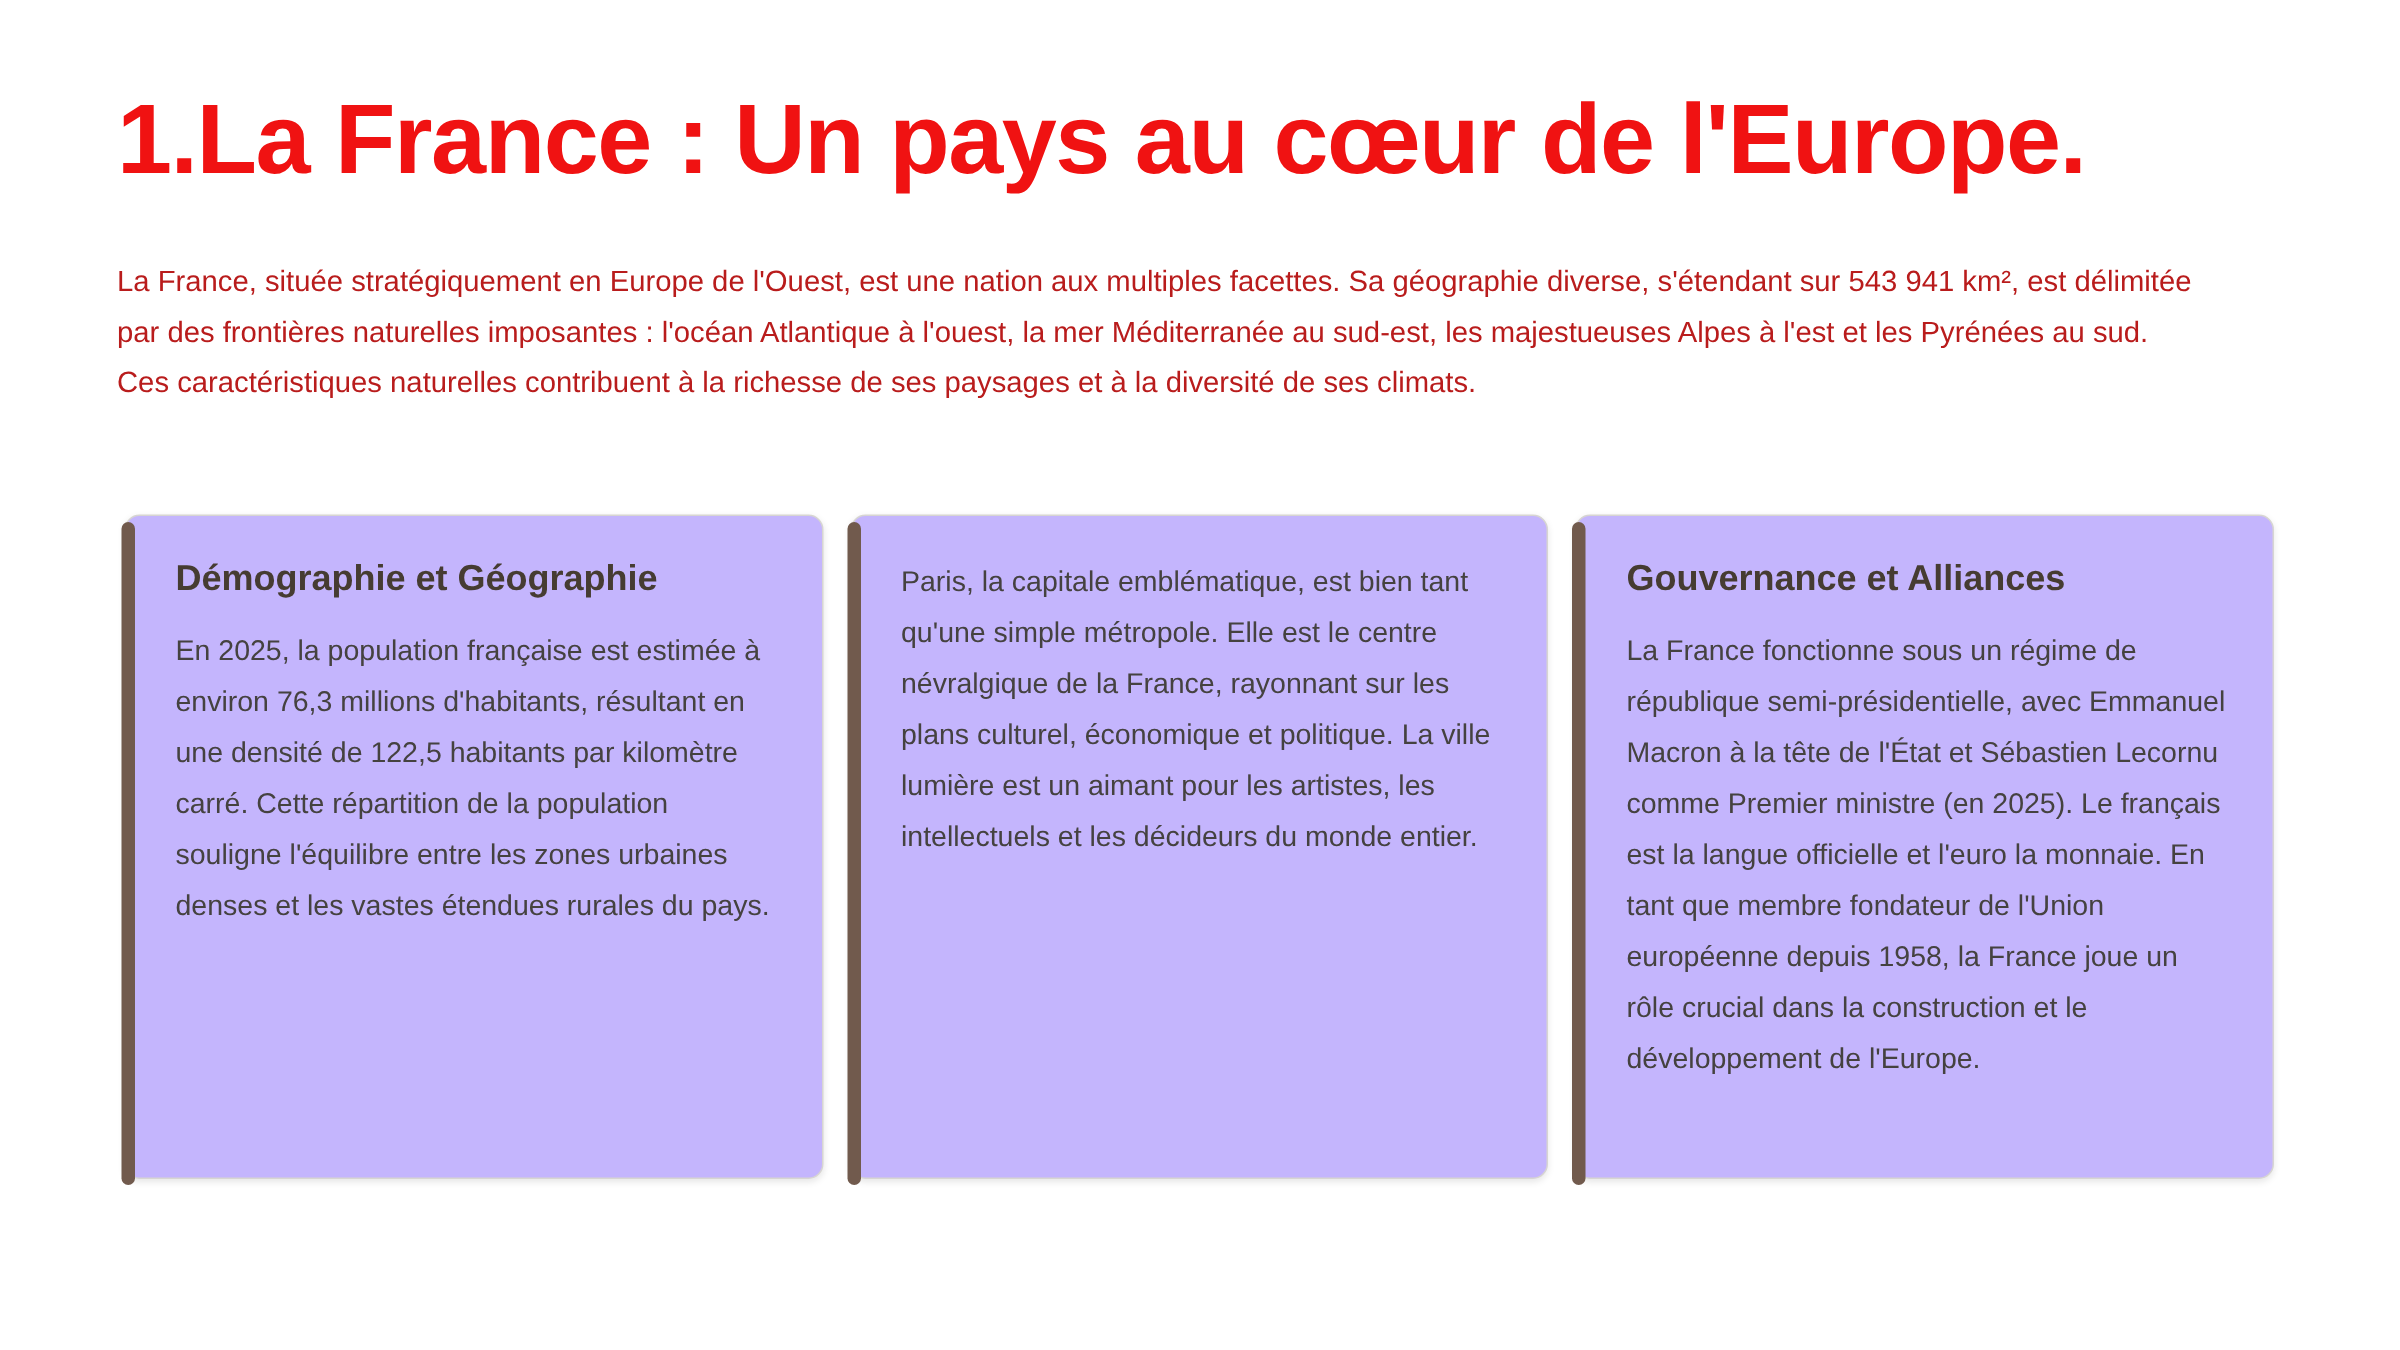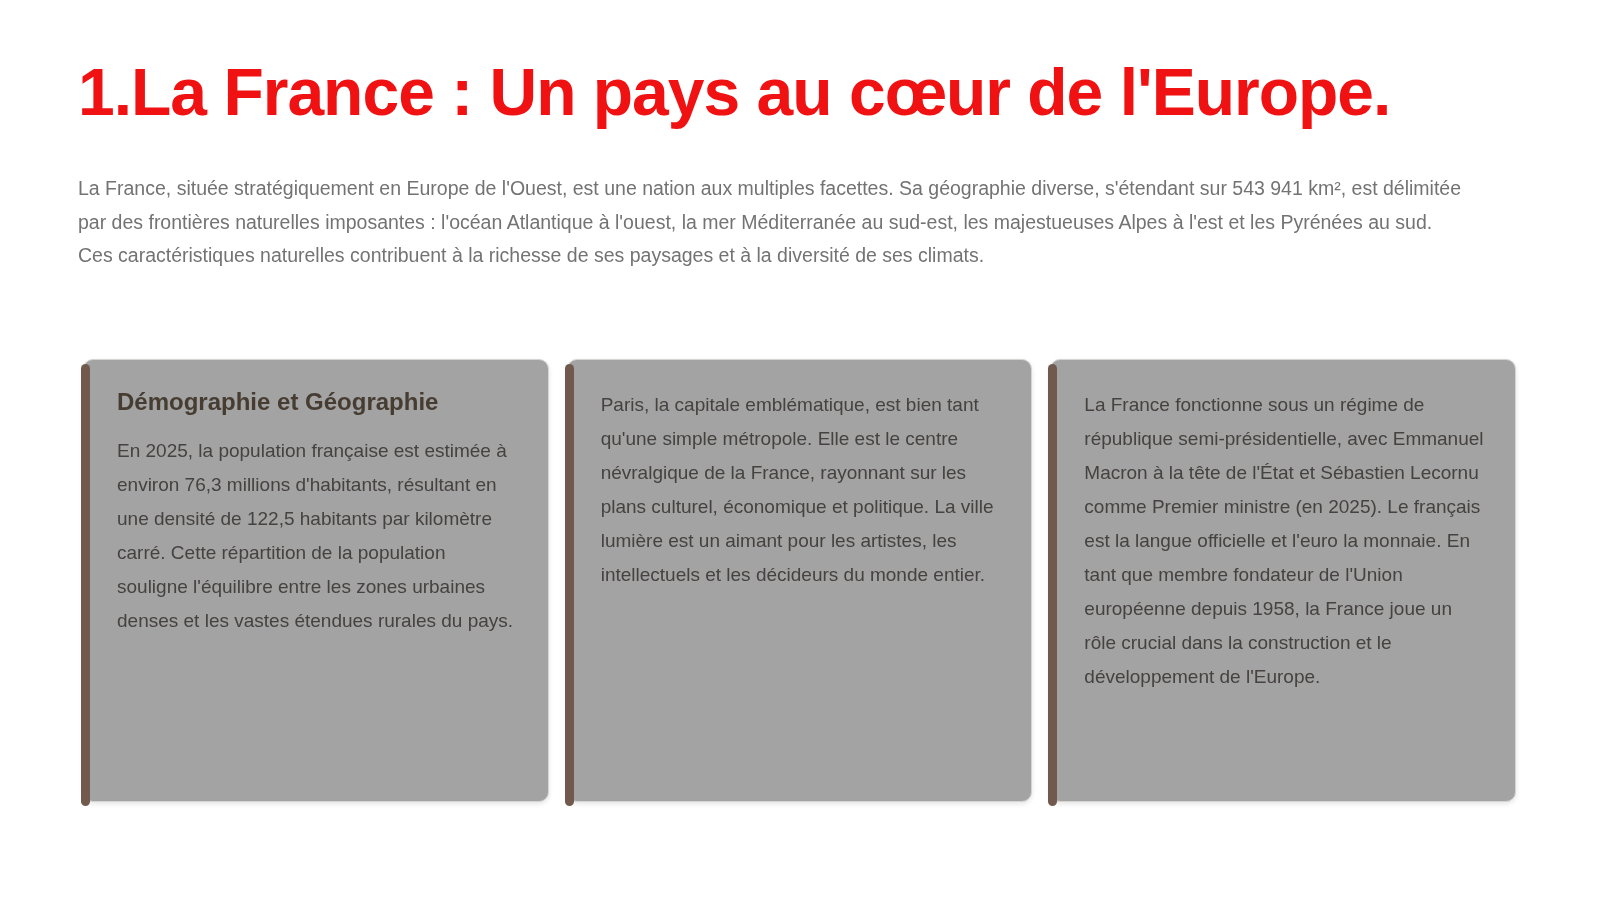--- a/index.html
+++ b/index.html
@@ -26,40 +26,39 @@
     letter-spacing: -1px;
     line-height: 1.12;
     margin-top: 8px;
   }
 
   p.intro {
     margin-top: 42px;
     max-width: 1390px;
     font-size: 19.5px;
     line-height: 1.73;
-    color: #737373;
+    color: #b91c1c;
   }
 
   .cards {
     margin-top: 70px;
     margin-left: 5px;
     display: grid;
     grid-template-columns: 1fr 1fr 1fr;
     gap: 18px;
   }
 
   .card {
     position: relative;
     min-height: 443px;
-    background: #a3a3a3;
+    background: #c4b5fd;
     border: 1px solid #d7d5d2;
     border-radius: 10px;
     box-shadow: 0 2px 5px rgba(0,0,0,0.10);
     padding: 28px 28px 28px 33px;
-    margin-top: 16px;
   }
 
   .accent-bar {
     position: absolute;
     left: -3px;
     top: 4px;
     bottom: -5px;
     width: 9px;
     border-radius: 6px;
     background: #715a4d;
@@ -95,18 +94,19 @@
       <p>En 2025, la population française est estimée à environ 76,3 millions d'habitants, résultant en une densité de 122,5 habitants par kilomètre carré. Cette répartition de la population souligne l'équilibre entre les zones urbaines denses et les vastes étendues rurales du pays.</p>
     </article>
 
     <article class="card">
       <span class="accent-bar"></span>
       <p>Paris, la capitale emblématique, est bien tant qu'une simple métropole. Elle est le centre névralgique de la France, rayonnant sur les plans culturel, économique et politique. La ville lumière est un aimant pour les artistes, les intellectuels et les décideurs du monde entier.</p>
     </article>
 
     <article class="card">
       <span class="accent-bar"></span>
+      <h2>Gouvernance et Alliances</h2>
       <p>La France fonctionne sous un régime de république semi-présidentielle, avec Emmanuel Macron à la tête de l'État et Sébastien Lecornu comme Premier ministre (en 2025). Le français est la langue officielle et l'euro la monnaie. En tant que membre fondateur de l'Union européenne depuis 1958, la France joue un rôle crucial dans la construction et le développement de l'Europe.</p>
     </article>
 
   </section>
 
 </main>
 
 </body></html>

